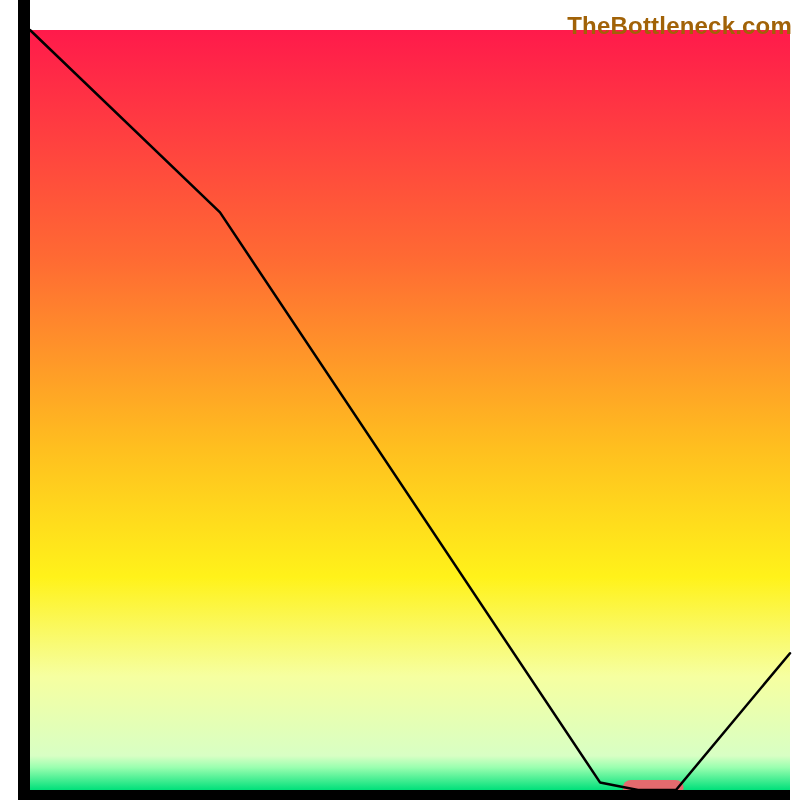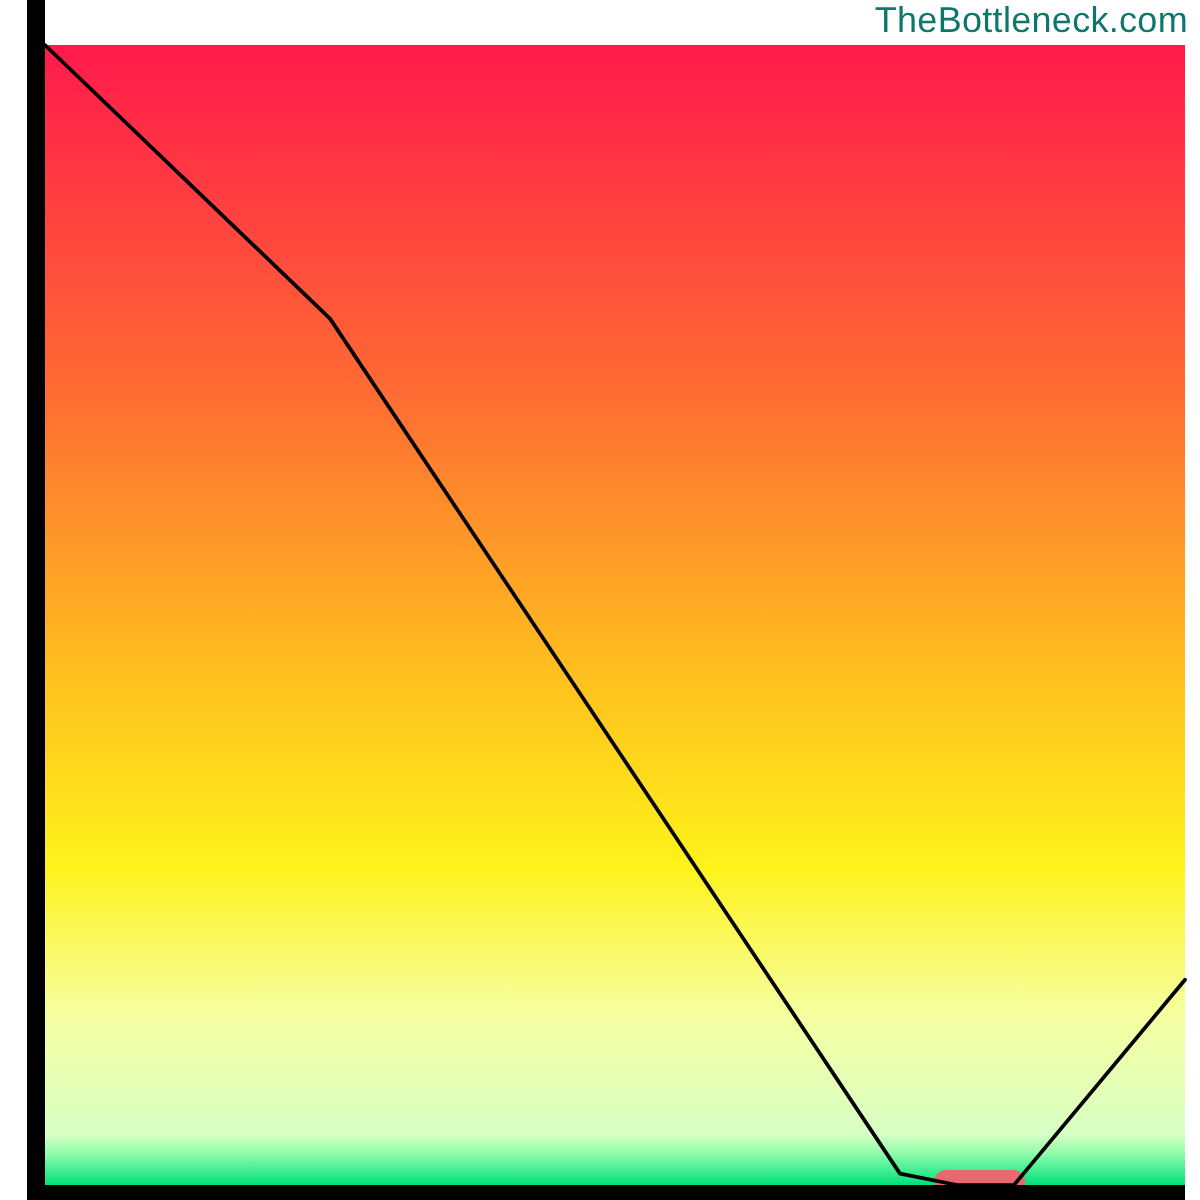--- a/index.html
+++ b/index.html
@@ -14,25 +14,25 @@
   #container {
     position: relative;
     width: 800px;
     height: 800px;
   }
   svg {
     display: block;
   }
   #watermark {
     position: absolute;
-    top: 0;
+    top: 12px;
     right: 8px;
     font-size: 24px;
-    font-weight: 400;
-    color: #0f766e;
+    font-weight: 700;
+    color: #a16207;
     letter-spacing: 0.2px;
   }
 </style>
 </head>
 <body>
 
 <div id="container">
   <svg id="chart-svg" width="800" height="800" viewBox="0 0 800 800">
       <defs>
         <linearGradient id="bg-grad" x1="0" y1="0" x2="0" y2="1">

